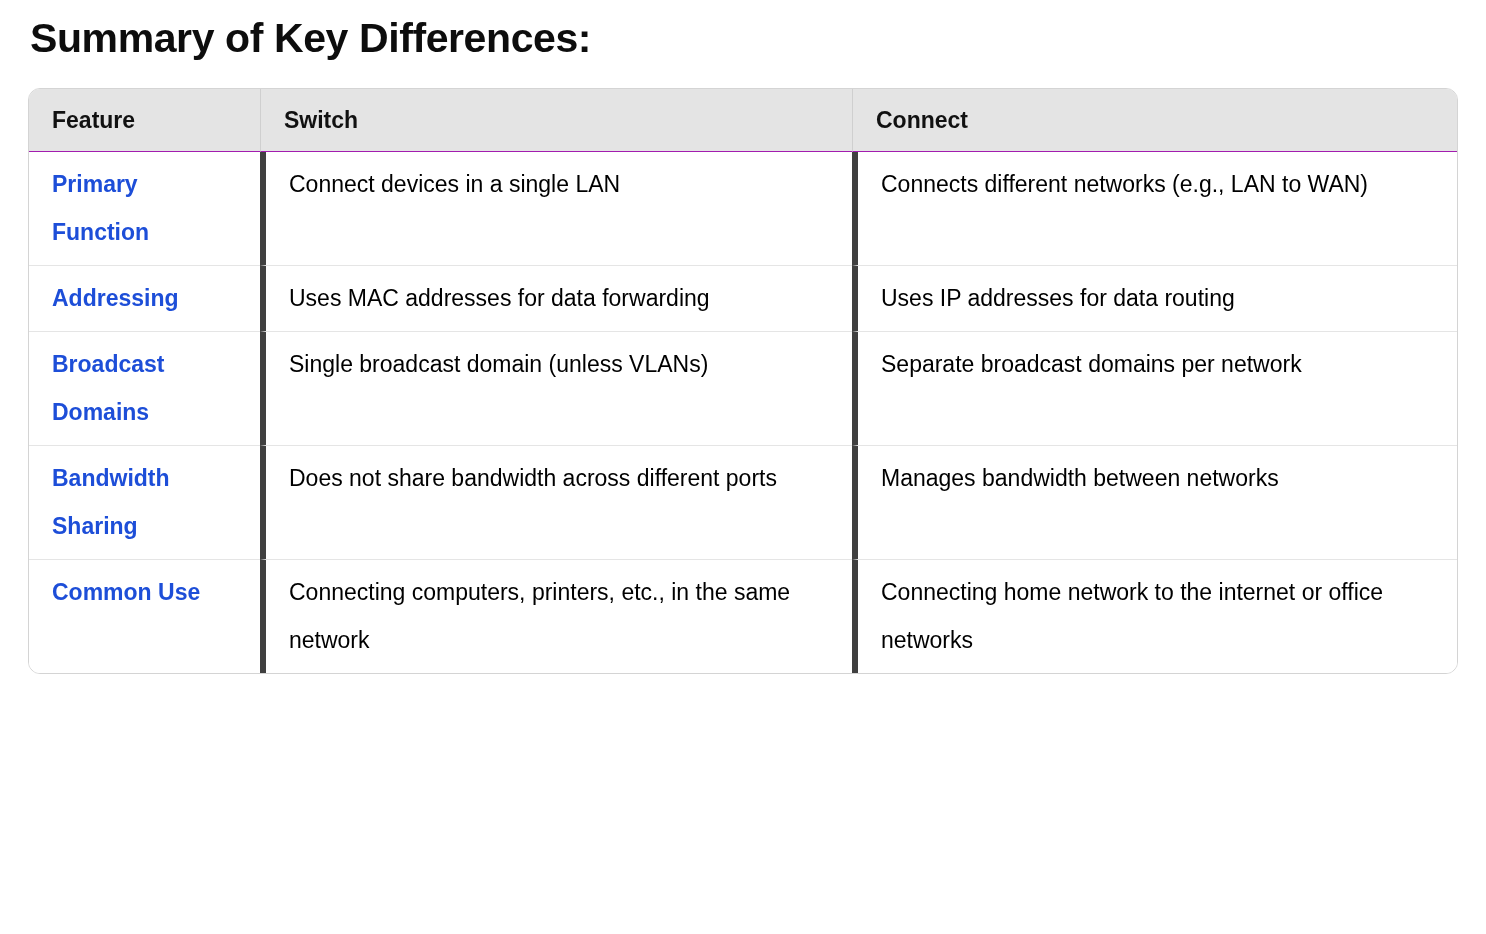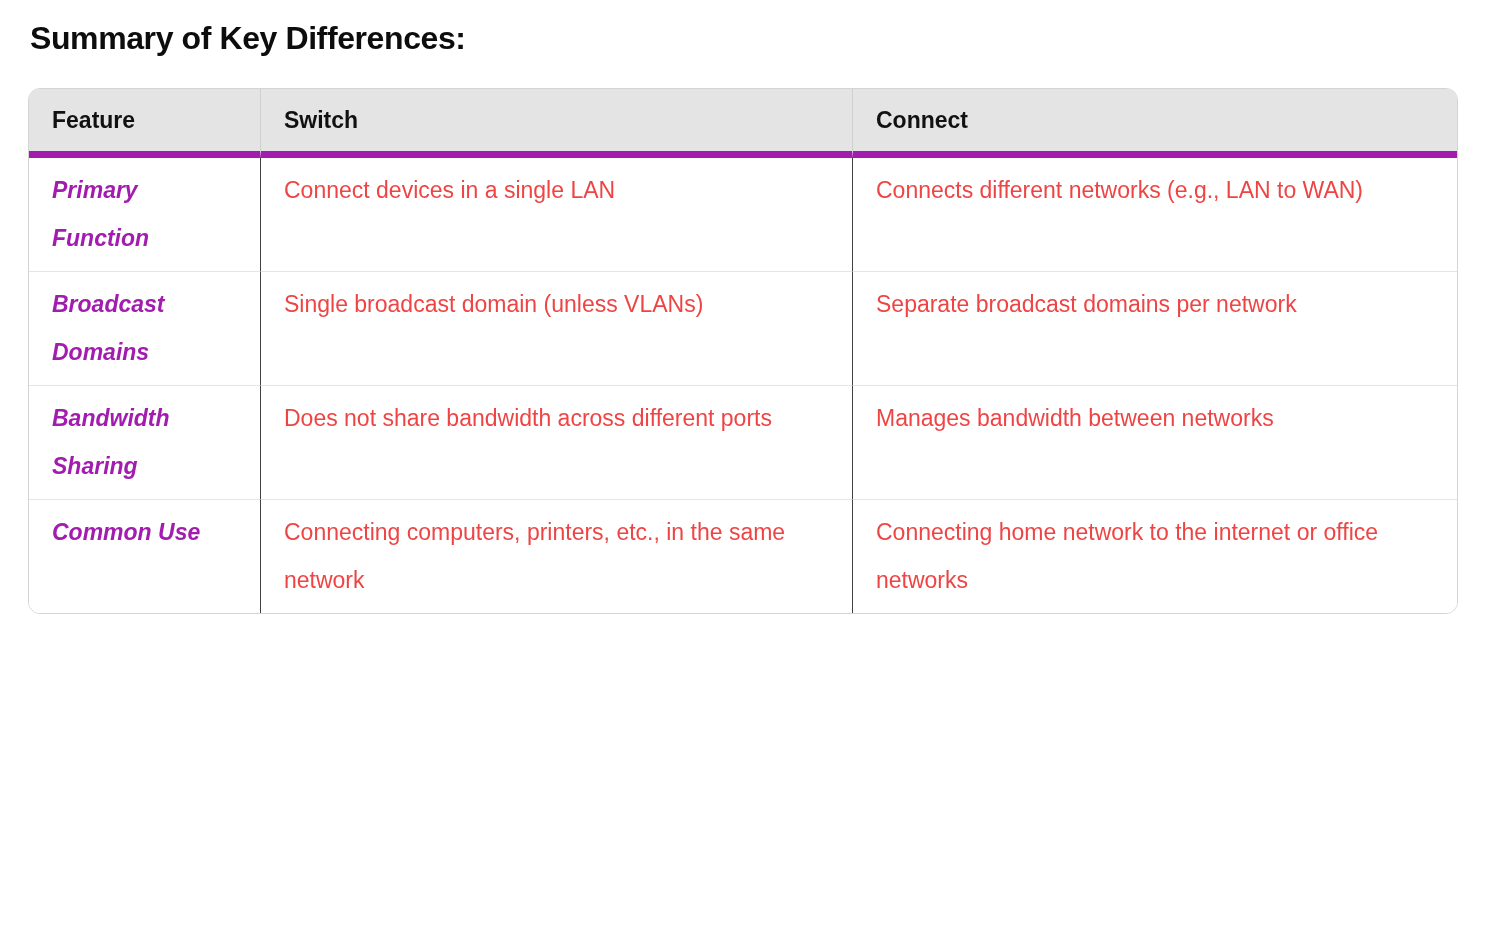--- a/index.html
+++ b/index.html
@@ -11,21 +11,21 @@
     color: #1b1b1b;
   }
   .page {
     width: 1486px;
     height: 934px;
     padding: 12px 28px 0 28px;
     overflow: hidden;
   }
   h1.page-title {
     margin: 6px 0 30px 2px;
-    font-size: 32px;
+    font-size: 41px;
     line-height: 40px;
     font-weight: bold;
     letter-spacing: -0.4px;
     color: #0d0d0d;
   }
   .table-card {
     width: 1430px;
     border: 1px solid #d4d4d4;
     border-radius: 12px;
     overflow: hidden;
@@ -42,40 +42,39 @@
   .diff-table col.c-switch  { width: 592px; }
   .diff-table col.c-router  { width: 607px; }
 
   .diff-table th {
     background: #e4e4e4;
     text-align: left;
     font-weight: bold;
     color: #111111;
     padding: 7px 23px;
     line-height: 48px;
-    border-bottom: 7px solid #a21caf;
+    border-bottom: 1px solid #a21caf;
     border-left: 1px solid #cfcfcf;
   }
   .diff-table th:first-child { border-left: none; }
 
   .diff-table td {
     background: #ffffff;
     vertical-align: top;
     padding: 8px 23px 9px 23px;
     line-height: 48px;
-    color: #ef4444;
+    color: #000000;
     border-top: 1px solid #e5e5e5;
-    border-left: 1px solid #404040;
+    border-left: 6px solid #404040;
   }
   .diff-table tbody tr:first-child td { border-top: none; }
   .diff-table td:first-child { border-left: none; }
   .diff-table td.feature-cell {
     font-weight: bold;
-    color: #a21caf;
-    font-style: italic;
+    color: #1d4ed8;
   }
 </style>
 </head>
 <body>
 
 <div class="page">
   <h1 class="page-title">Summary of Key Differences:</h1>
 
   <div class="table-card">
     <table class="diff-table">
@@ -91,20 +90,25 @@
           <th>Connect</th>
         </tr>
       </thead>
       <tbody>
         <tr>
           <td class="feature-cell">Primary Function</td>
           <td>Connect devices in a single LAN</td>
           <td>Connects different networks (e.g., LAN to WAN)</td>
         </tr>
         <tr>
+          <td class="feature-cell">Addressing</td>
+          <td>Uses MAC addresses for data forwarding</td>
+          <td>Uses IP addresses for data routing</td>
+        </tr>
+        <tr>
           <td class="feature-cell">Broadcast Domains</td>
           <td>Single broadcast domain (unless VLANs)</td>
           <td>Separate broadcast domains per network</td>
         </tr>
         <tr>
           <td class="feature-cell">Bandwidth Sharing</td>
           <td>Does not share bandwidth across different ports</td>
           <td>Manages bandwidth between networks</td>
         </tr>
         <tr>

